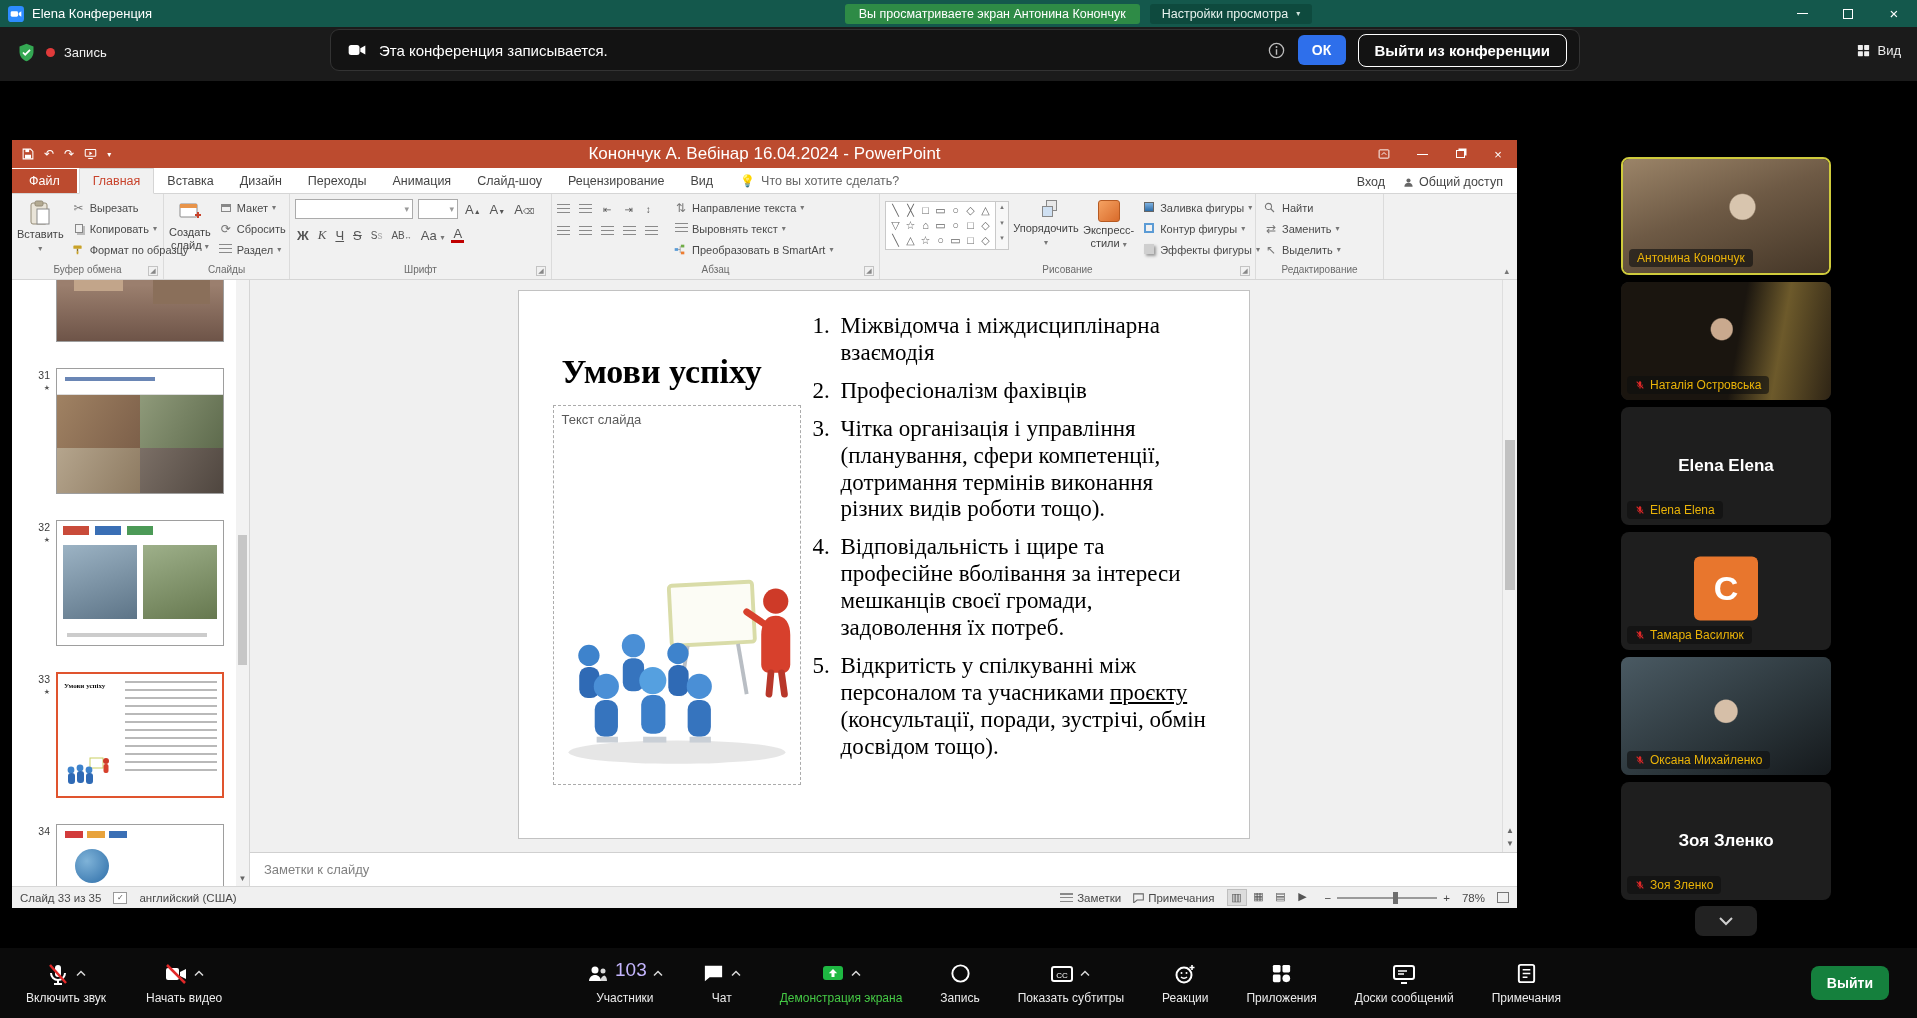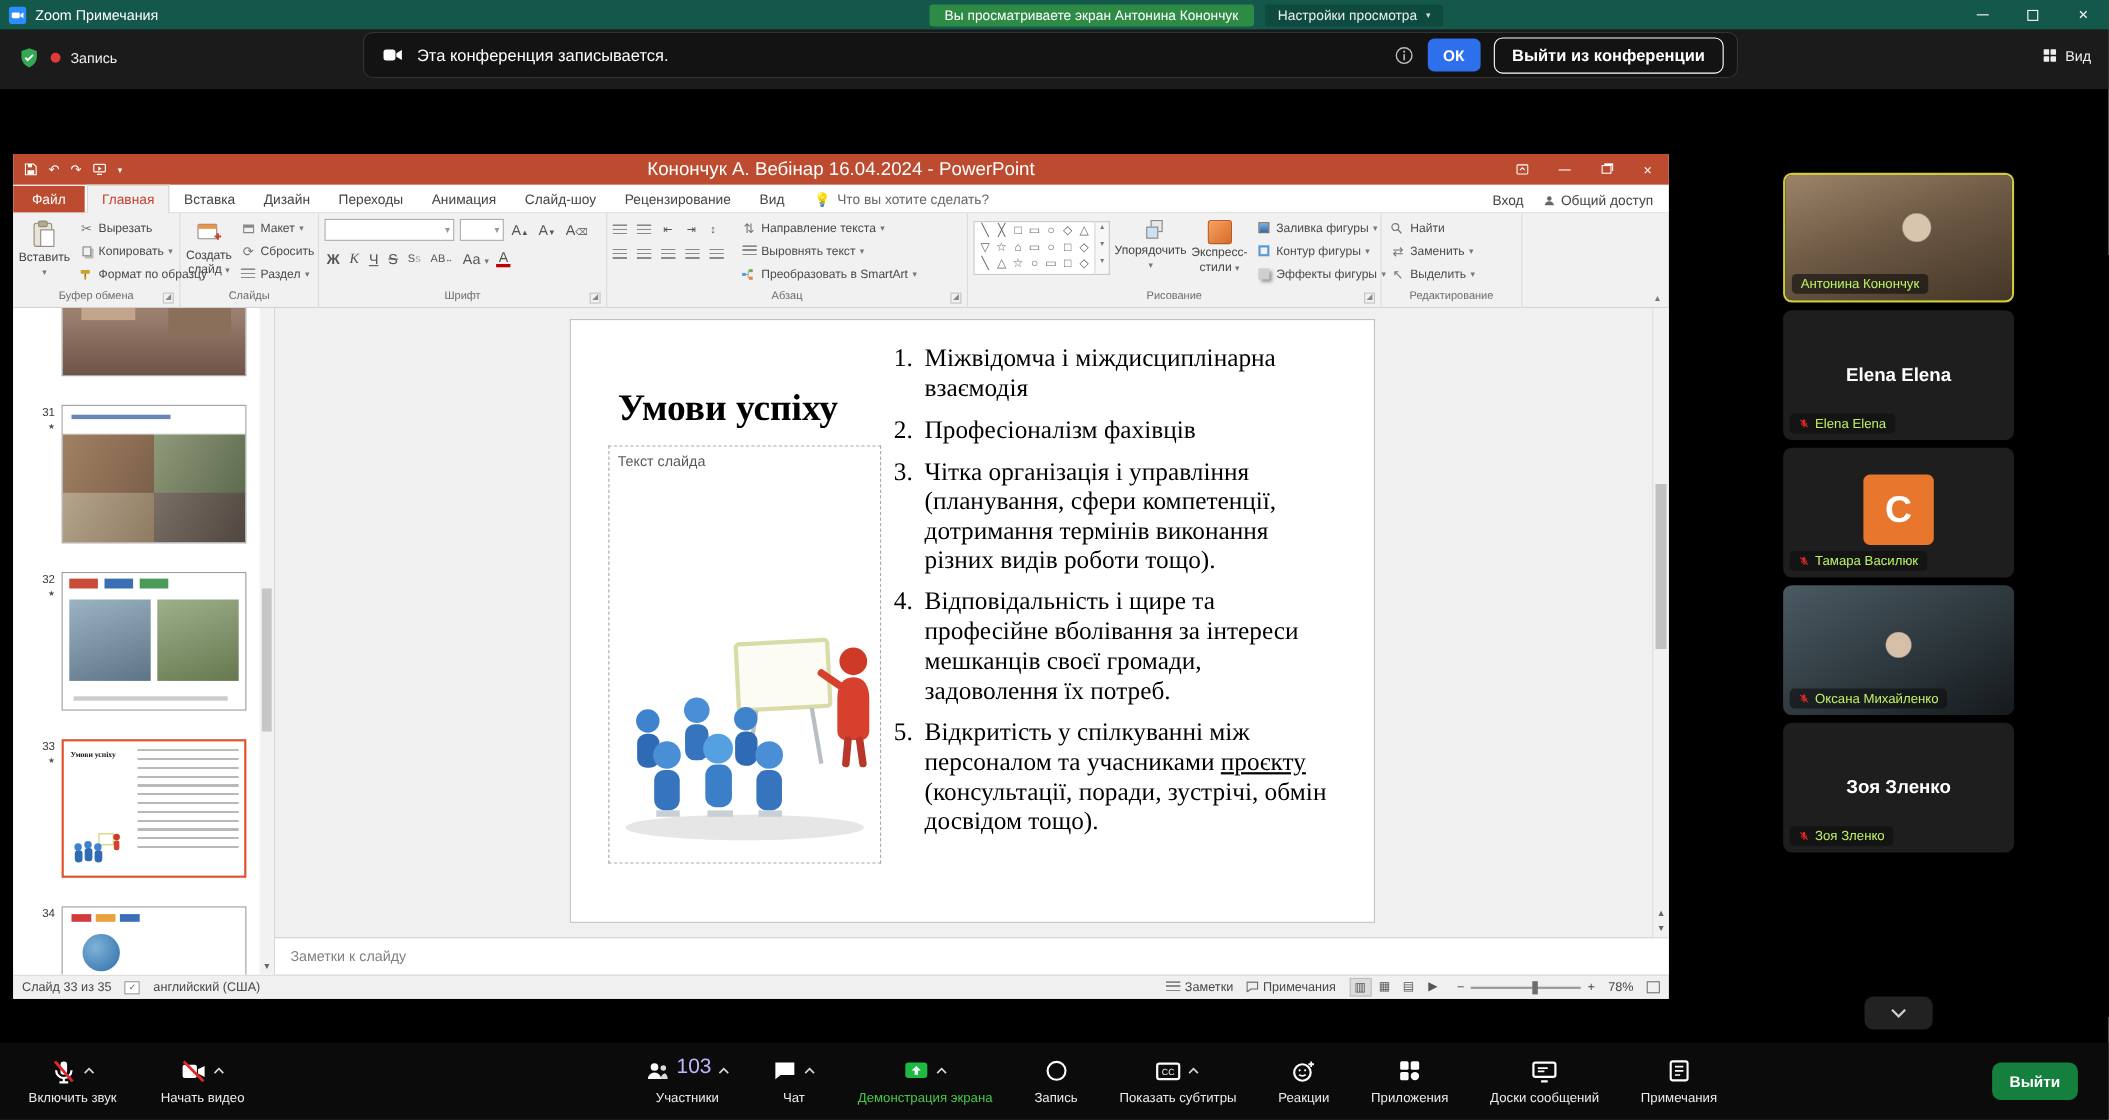--- a/index.html
+++ b/index.html
@@ -146,21 +146,21 @@
   
   .videos { position:absolute; left:1621px; top:157px; width:210px; }
   .tile { width:210px; height:118px; border-radius:8px; margin-bottom:7px; position:relative; background:#1E1E1E; overflow:hidden; }
   .tile.active { border:2px solid #CFCB3C; }
   .vfill { position:absolute; inset:0; }
   .v1 .vfill { background:radial-gradient(circle at 58% 42%, #d8c5ae 0 9%, rgba(0,0,0,0) 10%), linear-gradient(160deg,#9b8468 0%, #6e5a45 45%, #443627 100%); }
   .v2 .vfill { background:radial-gradient(circle at 48% 40%, #c9a98e 0 8%, rgba(0,0,0,0) 9%), linear-gradient(100deg, #1a150f 0 55%, #6d5a2b 74%, #2e2415 100%); }
   .v5 .vfill { background:radial-gradient(circle at 50% 46%, #d6bfa8 0 9%, rgba(0,0,0,0) 10%), linear-gradient(150deg, #4a5a63 0%, #2a3439 60%, #15191c 100%); }
   .bigname { position:absolute; inset:0; display:flex; align-items:center; justify-content:center; font-size:17px; font-weight:bold; color:#fff; }
   .avatarbox { position:absolute; left:50%; top:50%; transform:translate(-50%,-54%); width:64px; height:64px; border-radius:6px; background:#E8762D; display:flex; align-items:center; justify-content:center; font-size:34px; font-weight:bold; color:#fff; }
-  .nlabel { position:absolute; left:6px; bottom:6px; display:flex; align-items:center; gap:5px; background:rgba(15,15,15,0.62); padding:2px 8px; border-radius:4px; font-size:12px; color:#bef264; max-width:190px; white-space:nowrap; }
+  .nlabel { position:absolute; left:6px; bottom:6px; display:flex; align-items:center; gap:5px; background:rgba(15,15,15,0.62); padding:2px 8px; border-radius:4px; font-size:12px; color:#eab308; max-width:190px; white-space:nowrap; }
   .panel-chevron { position:absolute; left:1695px; top:906px; width:62px; height:30px; background:#222; border-radius:8px; display:flex; align-items:center; justify-content:center; }
 
   
   .toolbar { position:absolute; left:0; bottom:0; width:100%; height:70px; background:#0B0B0B; display:flex; align-items:center; }
   .tb-left { width:420px; display:flex; gap:40px; padding-left:26px; }
   .tb-center { flex:1; display:flex; justify-content:center; gap:38px; }
   .tb-right { width:190px; display:flex; justify-content:flex-end; padding-right:28px; }
   .tbtn { display:flex; flex-direction:column; align-items:center; gap:5px; color:#ECECEC; font-size:12px; }
   .icorow { display:flex; align-items:center; gap:5px; height:24px; }
   .pcount { font-size:19px; color:#c4b5fd; transform:translateY(-4px); }
@@ -172,21 +172,21 @@
 
 <div class="ztitle">
   <div class="zt-left">
     <span>
       <svg width="16" height="16" viewBox="0 0 24 24">
           <rect width="24" height="24" rx="5" fill="#2D8CFF"></rect>
           <rect x="4" y="8" width="11" height="8" rx="2" fill="#fff"></rect>
           <path d="M16 10.5l4-2.5v8l-4-2.5z" fill="#fff"></path>
         </svg>
     </span>
-    <span class="zt-title">Zoom Примечания</span>
+    <span class="zt-title">Elena Конференция</span>
   </div>
   <div class="zt-center">
     <span class="zt-badge">Вы просматриваете экран Антонина Конончук</span>
     <span class="zt-settings">
       <span>Настройки просмотра</span>
       <span class="caret" style="color:#CFE3DC;">▾</span>
     </span>
   </div>
   <div class="zt-right">
     <span class="wbtn">
@@ -722,20 +722,34 @@
 
 <div class="videos">
 
   <div class="tile active v1">
     <div class="vfill"></div>
     <div class="nlabel">
       <span>Антонина Конончук</span>
     </div>
   </div>
 
+  <div class="tile v2">
+    <div class="vfill"></div>
+    <div class="nlabel">
+      <span>
+          <svg width="10" height="10" viewBox="0 0 24 24">
+            <path d="M12 3a3 3 0 0 1 3 3v6a3 3 0 0 1-6 0V6a3 3 0 0 1 3-3z" fill="#E02828"></path>
+            <path d="M6 11a6 6 0 0 0 12 0" stroke="#E02828" stroke-width="2" fill="none"></path>
+            <line x1="12" y1="17" x2="12" y2="21" stroke="#E02828" stroke-width="2"></line>
+            <line x1="4" y1="4" x2="20" y2="20" stroke="#E02828" stroke-width="2.5"></line>
+          </svg>
+        </span>
+      <span>Наталія Островська</span>
+    </div>
+  </div>
 
   <div class="tile">
     <div class="bigname">Elena Elena</div>
     <div class="nlabel">
       <span>
           <svg width="10" height="10" viewBox="0 0 24 24">
             <path d="M12 3a3 3 0 0 1 3 3v6a3 3 0 0 1-6 0V6a3 3 0 0 1 3-3z" fill="#E02828"></path>
             <path d="M6 11a6 6 0 0 0 12 0" stroke="#E02828" stroke-width="2" fill="none"></path>
             <line x1="12" y1="17" x2="12" y2="21" stroke="#E02828" stroke-width="2"></line>
             <line x1="4" y1="4" x2="20" y2="20" stroke="#E02828" stroke-width="2.5"></line>

